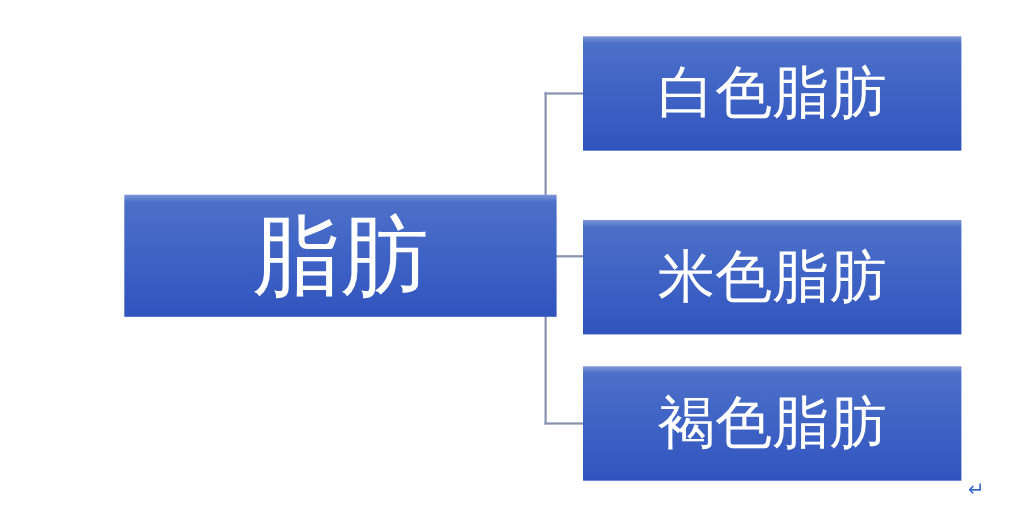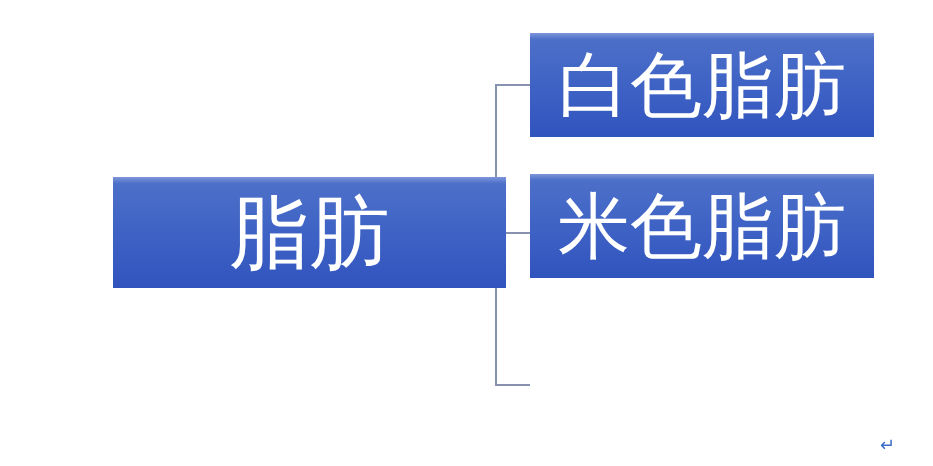--- a/index.html
+++ b/index.html
@@ -31,24 +31,24 @@
     user-select: none;
   }
   .node-root {
     left: 113px; top: 177px;
     width: 393px; height: 111px;
     font-size: 80px;
   }
   .node-child {
     left: 530px;
     width: 344px; height: 104px;
-    font-size: 72px;
+    font-size: 52px;
   }
   .node-child-1 { top: 33px; }
-  .node-child-2 { top: 174px; }
+  .node-child-2 { top: 200px; }
   .node-child-3 { top: 333px; }
   .line {
     position: absolute;
     background: var(--connector);
   }
   .line-root-stub   { left: 460px; top: 232px; width: 70px;  height: 2px; }
   .line-vertical    { left: 495px; top: 84px;  width: 2px;   height: 302px; }
   .line-top-stub    { left: 495px; top: 84px;  width: 35px;  height: 2px; }
   .line-bottom-stub { left: 495px; top: 384px; width: 35px;  height: 2px; }
   .paragraph-mark {
@@ -75,16 +75,19 @@
   </div>
 
   <div class="node node-child node-child-1">
     <span>白色脂肪</span>
   </div>
 
   <div class="node node-child node-child-2">
     <span>米色脂肪</span>
   </div>
 
+  <div class="node node-child node-child-3">
+    <span>褐色脂肪</span>
+  </div>
 
   <span class="paragraph-mark">↵</span>
 
 </div>
 
 </body></html>

